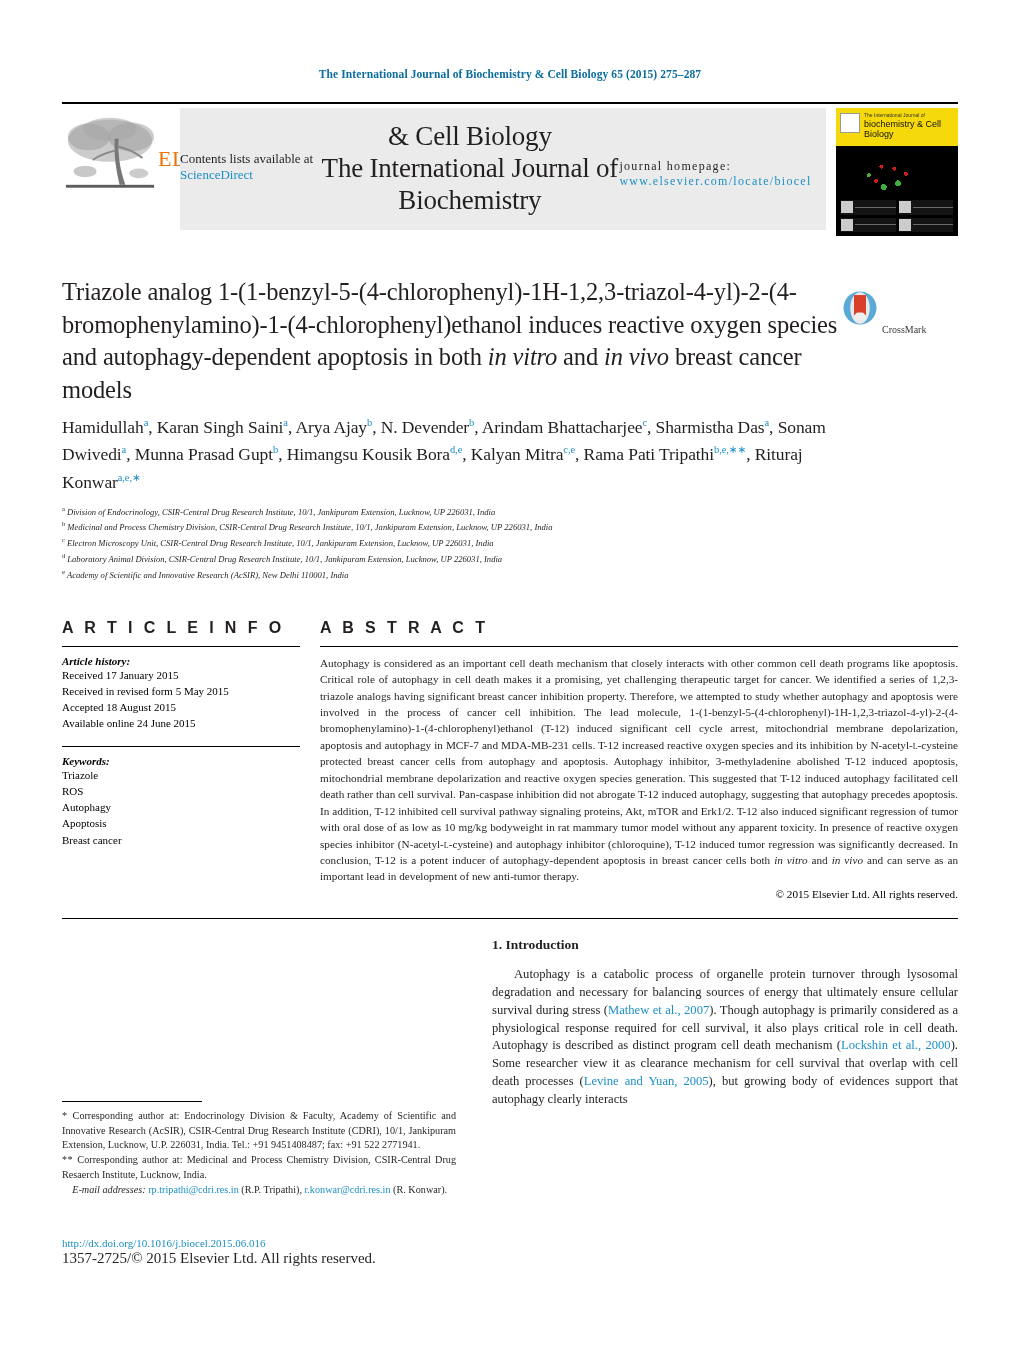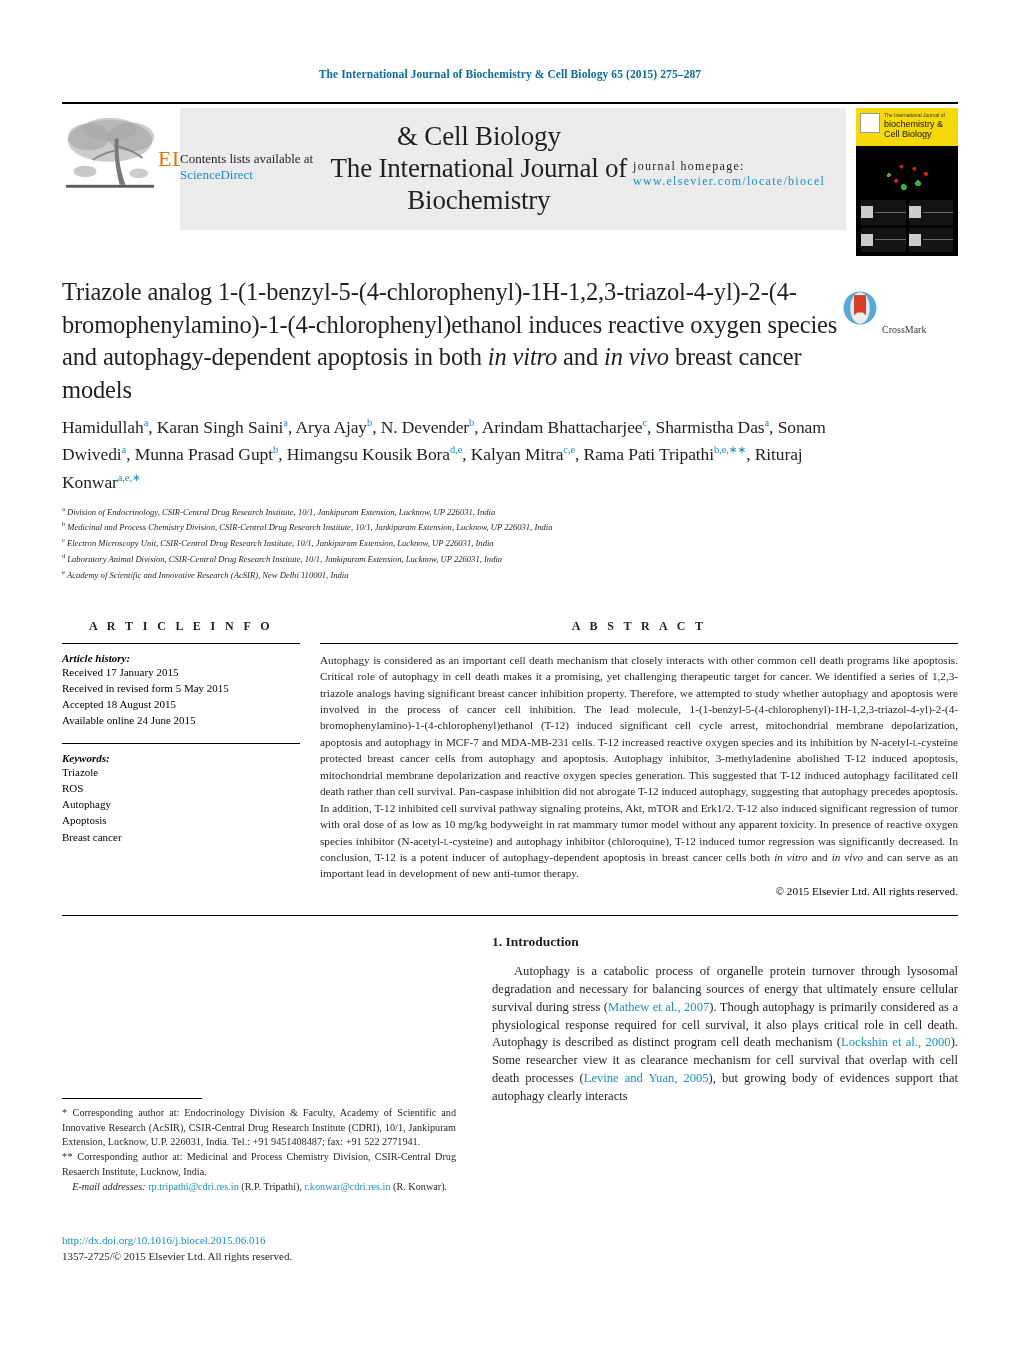--- a/index.html
+++ b/index.html
@@ -87,24 +87,25 @@
   .homepage-line {
     font-size: 12px;
     letter-spacing: 1.3px;
     margin-top: 9px;
     color: #231f20;
   }
   .homepage-line .url { color: #1b8fc4; }
   .cover-thumb {
     flex: 0 0 102px;
     width: 102px;
-    height: 148px;
+    height: 128px;
     background: #000;
     position: relative;
     overflow: hidden;
+    padding-left: 20px;
   }
   .cover-band {
     position: absolute; left: 0; top: 0; right: 0; height: 38px;
     background: #f5d90a;
   }
   .cover-band .cb-title {
     position: absolute; left: 28px; top: 4px; right: 2px;
     font-size: 5px; color: #333; line-height: 1.25;
     font-family: "Liberation Sans", sans-serif;
   }
@@ -184,26 +185,25 @@
   
   .info-abs {
     margin-top: 36px;
     display: flex;
     align-items: flex-start;
   }
   .col-info { flex: 0 0 258px; width: 258px; padding-right: 20px; box-sizing: border-box; }
   .col-abs  { flex: 1 1 auto; }
 
   .sec-head {
-    font-family: Liberation Serif, serif;
+    font-family: Liberation Sans, sans-serif;
     font-weight: bold;
-    font-size: 12px;
+    font-size: 16px;
     letter-spacing: 3.4px;
     color: #231f20;
-    text-align: center;
   }
   .rule { border-top: 1px solid #000; margin: 9px 0 8px 0; }
   .rule-thin { border-top: .8px solid #000; margin: 14px 0 8px 0; }
 
   .hist-label { font-style: italic; font-weight: bold; font-size: 11px; }
   .hist-line { font-size: 11px; line-height: 1.48; }
   .kw-label { font-style: italic; font-weight: bold; font-size: 11px; }
   .kw-line { font-size: 11px; line-height: 1.48; }
 
   .abstract-body {
@@ -267,21 +267,21 @@
   .fn em { font-style: italic; }
   .fn .lnk { color: #1b8fc4; }
 
   .doi-block {
     position: absolute;
     left: 0;
     bottom: 0;
     width: 394px;
   }
   .doi-link { color: #1b8fc4; font-size: 11px; display: block; text-decoration: none; }
-  .doi-sub { font-size: 11px; color: #231f20; }
+  .doi-sub { font-size: 15px; color: #231f20; }
 </style>
 </head>
 <body>
 
 <div class="page">
 
   <div class="running-head">The International Journal of Biochemistry &amp; Cell Biology 65 (2015) 275–287</div>
 
   <div class="masthead">
 

